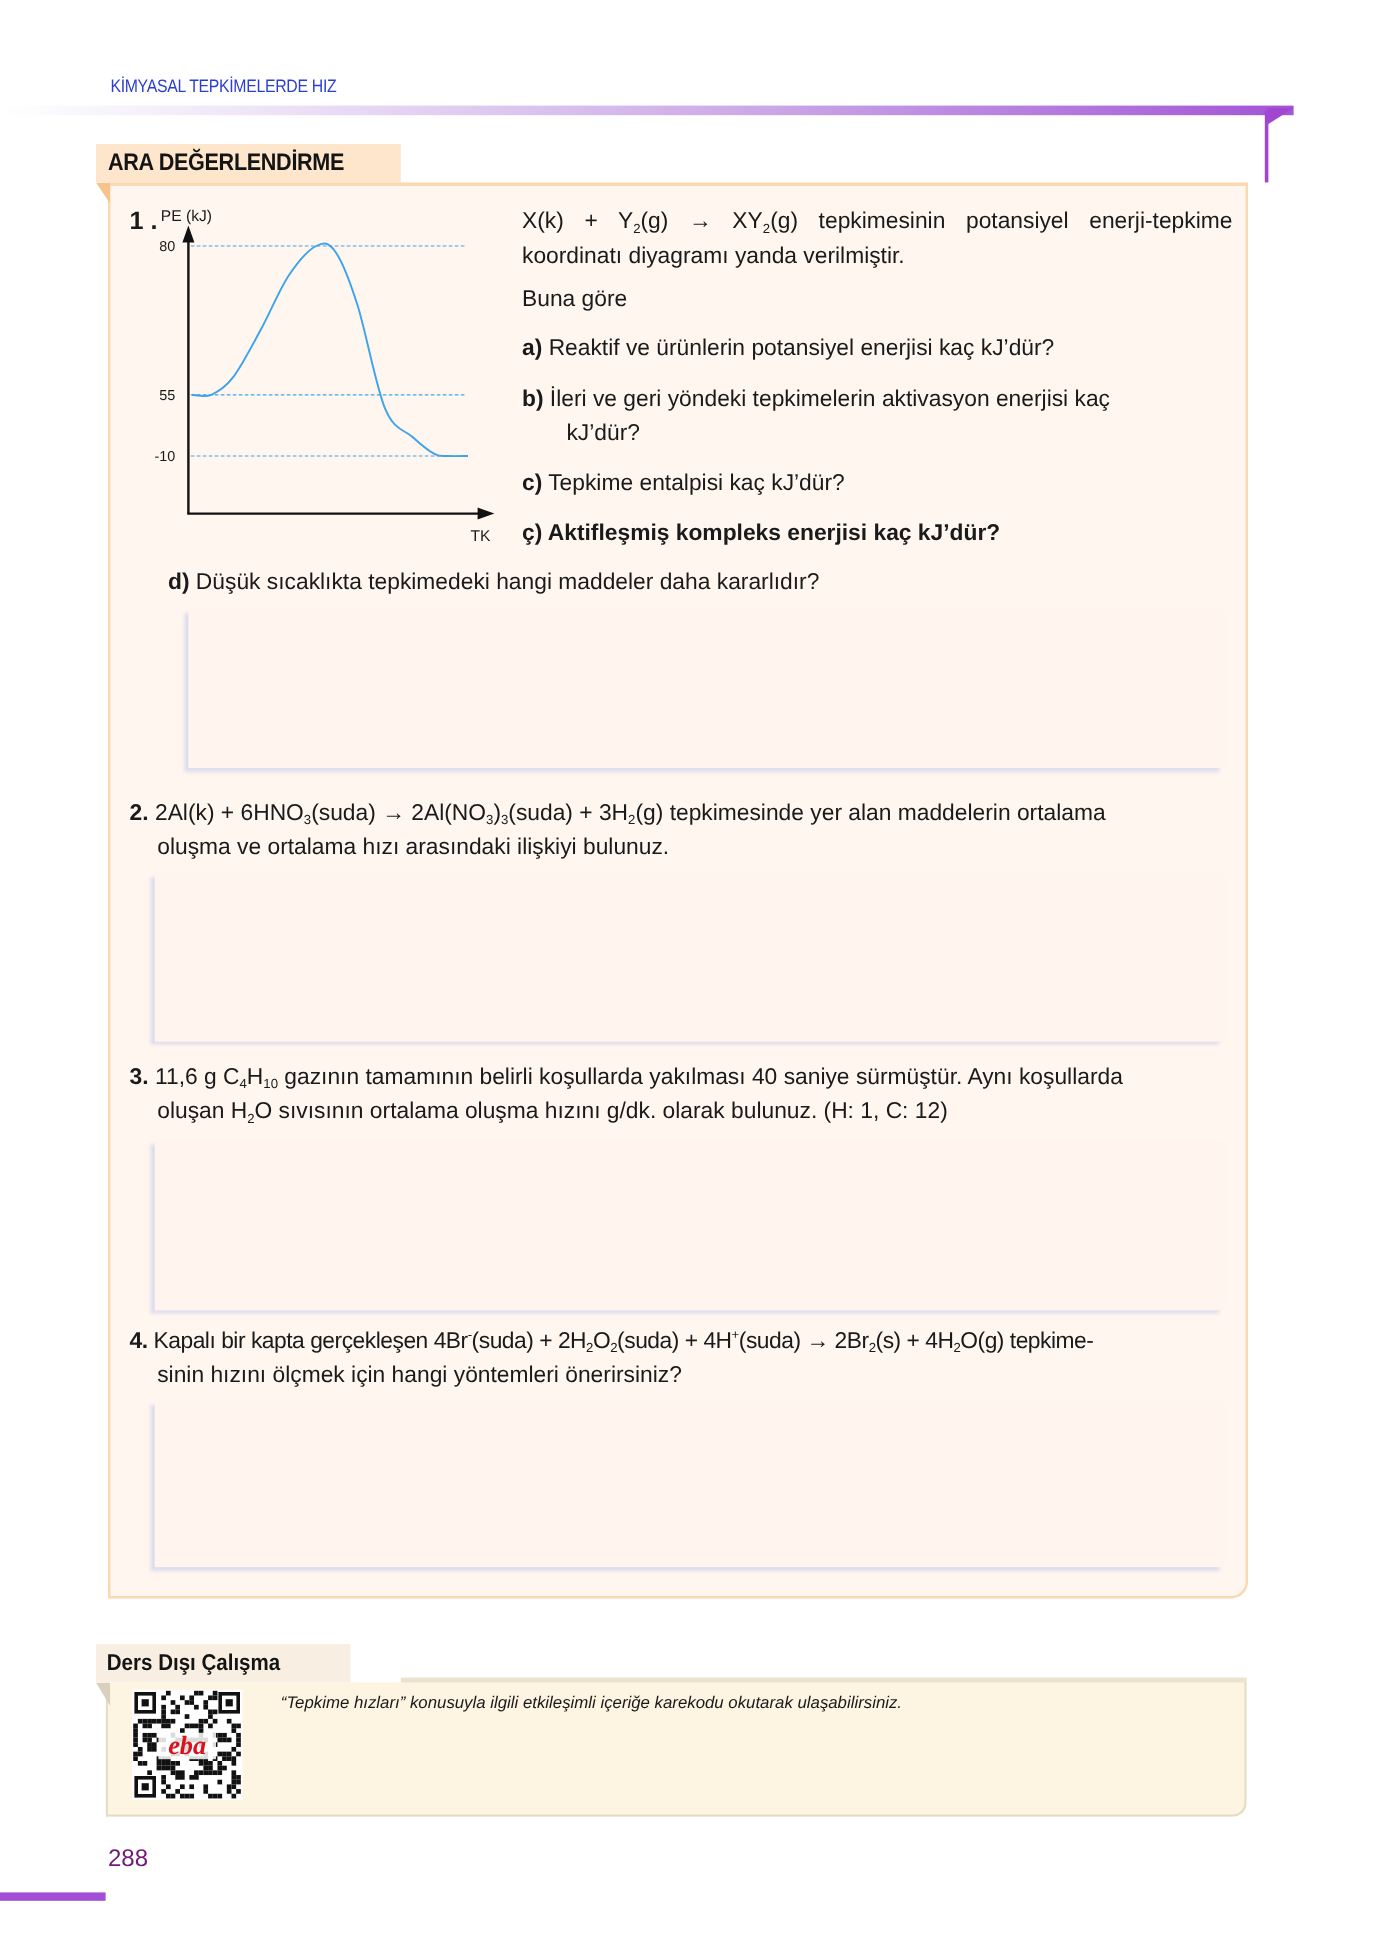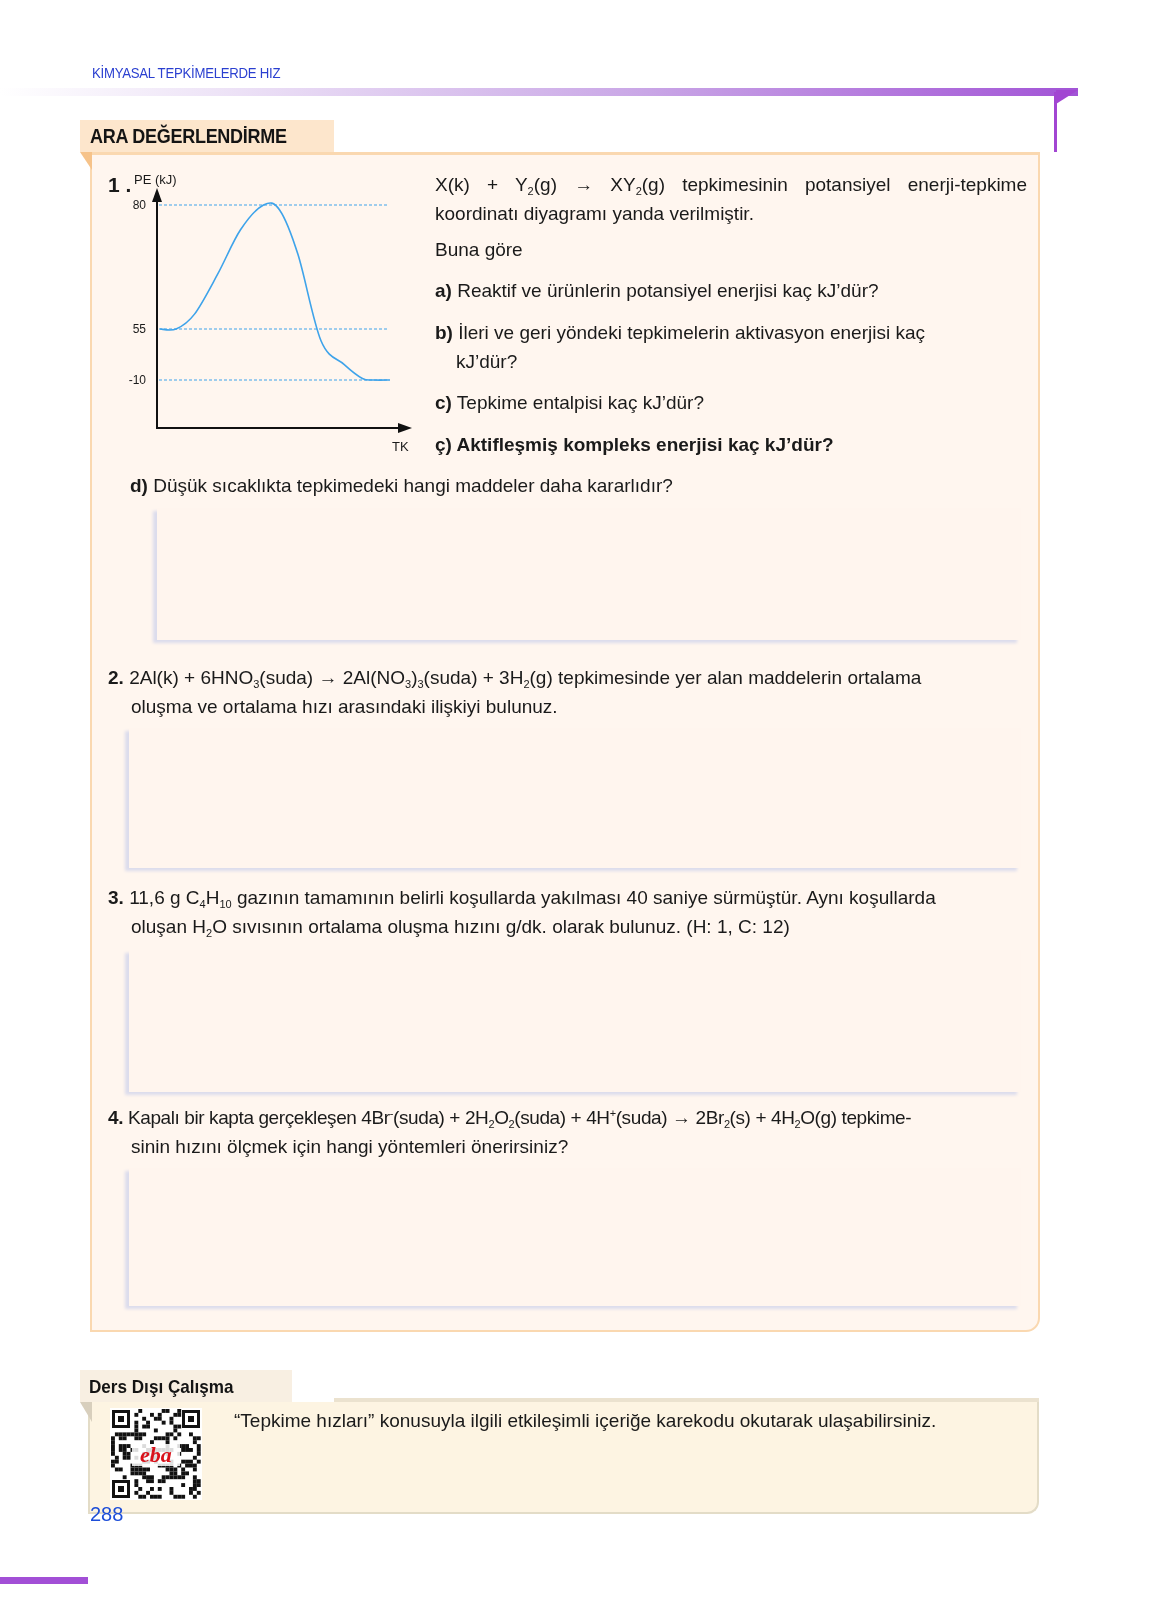--- a/index.html
+++ b/index.html
@@ -31,24 +31,24 @@
   
   .chart { left:100px; top:170px; width:320px; height:290px; }
 
   
   .dd-tab { left:80px; top:1370px; width:212px; height:32px; background:#f8efe2; }
   .dd-tab span { position:absolute; left:9px; top:6px; font-size:19px; font-weight:bold; color:#141414; transform:scaleX(0.9); transform-origin:left top; }
   .dd-fold { left:80px; top:1402px; width:12px; height:20px; background:#d8cfbd; clip-path:polygon(0 0,100% 0,100% 100%); }
   .dd-topline { left:334px; top:1398px; width:705px; height:6px; background:#ebe2cf; }
   .dd-box { left:88px; top:1402px; width:951px; height:112px; background:#fdf4e2; border:2px solid #e3dcc7; border-top:none; border-radius:0 0 12px 0; box-sizing:border-box; }
   .qr { left:110px; top:1408px; width:92px; height:92px; background:#fff; }
-  .dd-text { left:234px; top:1410px; font-size:19px; color:#1a1a1a; }
+  .dd-text { left:234px; top:1410px; font-size:14px; color:#1a1a1a;font-style:italic; }
 
   .page-bar { left:0; top:1577px; width:88px; height:7px; background:#a24fd6; }
-  .page-num { left:90px; top:1503px; font-size:20px; color:#1d4ed8; }
+  .page-num { left:90px; top:1538px; font-size:20px; color:#701a75; }
 </style>
 </head>
 <body>
 
 <div class="abs running-title">KİMYASAL TEPKİMELERDE HIZ</div>
 <div class="abs header-band"></div>
 <div class="abs header-tab"></div>
 <div class="abs header-drop"></div>
 
 <div class="abs sec-tab">
@@ -83,28 +83,28 @@
   <span>X(k) + Y</span><sub>2</sub><span>(g) → XY</span><sub>2</sub><span>(g) tepkimesinin potansiyel enerji-tepkime koordinatı diyagramı yanda verilmiştir.</span>
 </div>
 <div class="abs q-text" style="left:435px;top:235px;">Buna göre</div>
 
 <div class="abs q-text" style="left:435px;top:276px;">
   <b>a)</b> <span>Reaktif ve ürünlerin potansiyel enerjisi kaç kJ’dür?</span>
 </div>
 <div class="abs q-text" style="left:435px;top:318px;">
   <b>b)</b> <span>İleri ve geri yöndeki tepkimelerin aktivasyon enerjisi kaç</span>
 </div>
-<div class="abs q-text" style="left:456px;top:347px;">kJ’dür?</div>
+<div class="abs q-text" style="left:472px;top:347px;">kJ’dür?</div>
 <div class="abs q-text" style="left:435px;top:388px;">
   <b>c)</b> <span>Tepkime entalpisi kaç kJ’dür?</span>
 </div>
 <div class="abs q-text" style="left:435px;top:430px;font-weight:bold;">
   <b>ç)</b> <span>Aktifleşmiş kompleks enerjisi kaç kJ’dür?</span>
 </div>
-<div class="abs q-text" style="left:130px;top:471px;">
+<div class="abs q-text" style="left:140px;top:471px;">
   <b>d)</b> <span>Düşük sıcaklıkta tepkimedeki hangi maddeler daha kararlıdır?</span>
 </div>
 <div class="abs answer-box" style="left:157px;top:508px;width:864px;height:132px;"></div>
 
 <div class="abs q-text" style="left:108px;top:663px;width:920px;text-align:justify;">
   <b class="q-num">2.</b> <span>2Al(k) + 6HNO</span><sub>3</sub><span>(suda) → 2Al(NO</span><sub>3</sub><span>)</span><sub>3</sub><span>(suda) + 3H</span><sub>2</sub><span>(g) tepkimesinde yer alan maddelerin ortalama</span>
 </div>
 <div class="abs q-text" style="left:131px;top:692px;">oluşma ve ortalama hızı arasındaki ilişkiyi bulunuz.</div>
 <div class="abs answer-box" style="left:129px;top:728px;width:892px;height:140px;"></div>
 

